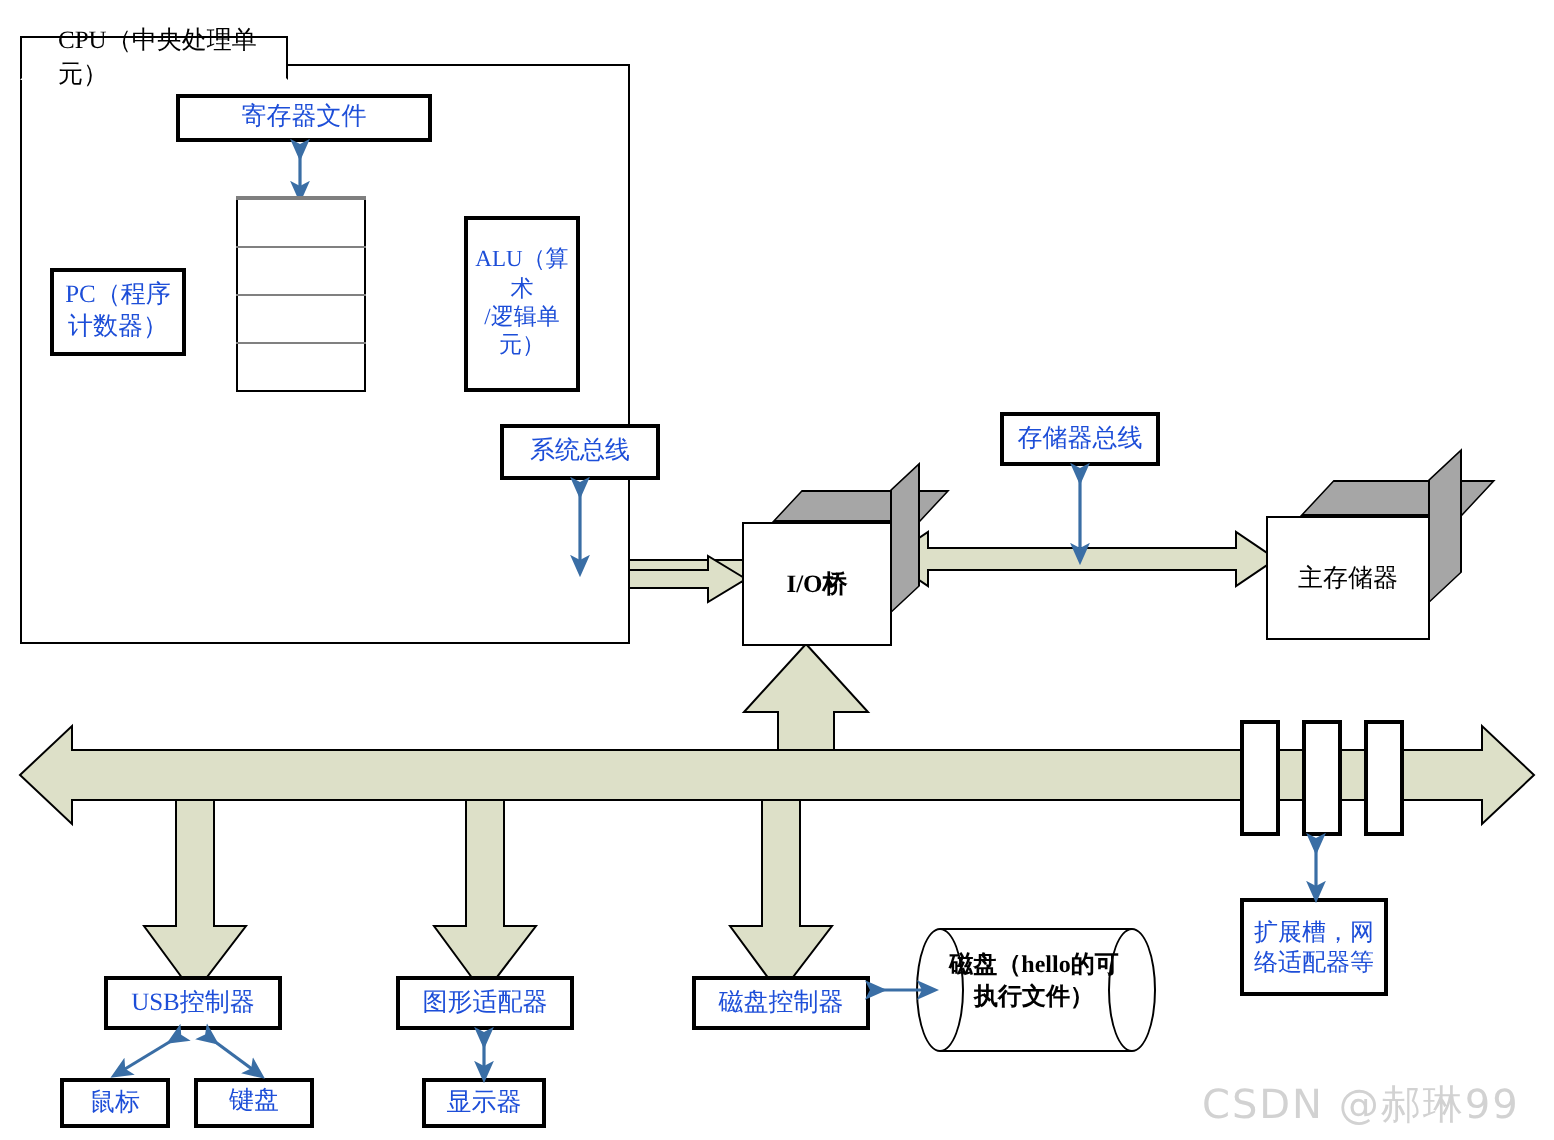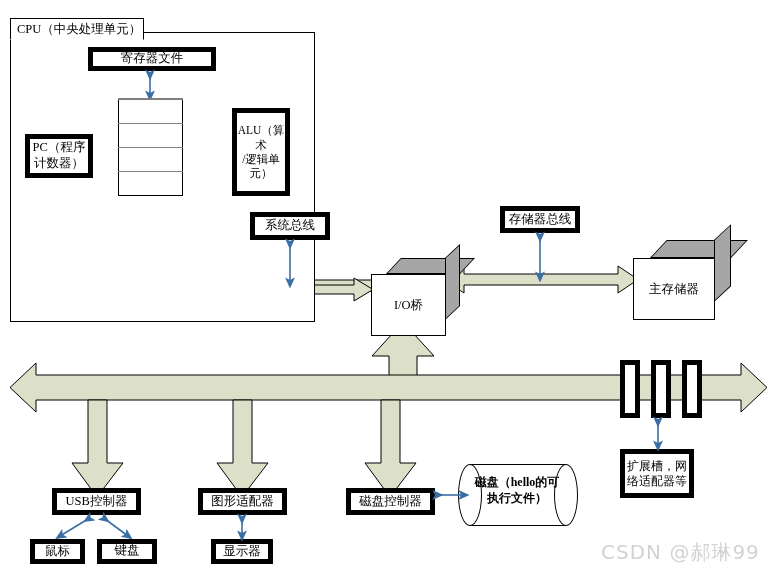--- a/index.html
+++ b/index.html
@@ -13,29 +13,29 @@
   #canvas {
     position: relative;
     width: 777px;
     height: 570px;
     background: #ffffff;
     overflow: hidden;
   }
   .box {
     position: absolute;
     box-sizing: border-box;
-    border: 5px solid #000000;
+    border: 2px solid #000000;
     background: #ffffff;
     display: flex;
     align-items: center;
     justify-content: center;
     text-align: center;
     font-size: 12.5px;
     line-height: 1.25;
-    color: #000000;
+    color: #1d4ed8;
   }
   
   #cpu-frame {
     position: absolute;
     left: 10px;
     top: 32px;
     width: 305px;
     height: 290px;
     border: 1px solid #000;
     background: #ffffff;
@@ -46,21 +46,21 @@
     left: 10px;
     top: 18px;
     width: 134px;
     height: 22px;
     border: 1px solid #000;
     border-bottom: 1px solid #fff;
     background: #ffffff;
     box-sizing: border-box;
     display: flex;
     align-items: center;
-    padding-left: 6px;
+    padding-left: 18px;
     font-size: 12.5px;
     z-index: 5;
   }
   
   #register-stack {
     position: absolute;
     left: 118px;
     top: 99px;
     width: 65px;
     height: 97px;
@@ -232,21 +232,21 @@
 
   <div class="box" style="left:500px; top:206px; width:80px; height:27px;">
     <span>存储器总线</span>
   </div>
 
   <div class="box" style="left:250px; top:212px; width:80px; height:28px;">
     <span>系统总线</span>
   </div>
 
 
-  <div class="box3d" style="left:371px; top:258px; width:89px; height:78px;">
+  <div class="box3d" style="left:371px; top:245px; width:89px; height:78px;font-weight:bold;">
     <div class="top" style="left:15px; top:0; width:74px; height:16px; transform:skewX(-43deg); transform-origin:bottom left;"></div>
     <div class="side" style="left:74px; top:0px; width:15px; height:62px; transform:skewY(-43deg); transform-origin:top left;"></div>
     <div class="face" style="left:0; top:16px; width:75px; height:62px;">
       <span>I/O桥</span>
     </div>
   </div>
 
   <div class="box3d" style="left:633px; top:240px; width:98px; height:80px;">
     <div class="top" style="left:17px; top:0; width:81px; height:18px; transform:skewX(-43deg); transform-origin:bottom left;"></div>
     <div class="side" style="left:81px; top:0px; width:17px; height:62px; transform:skewY(-43deg); transform-origin:top left;"></div>

